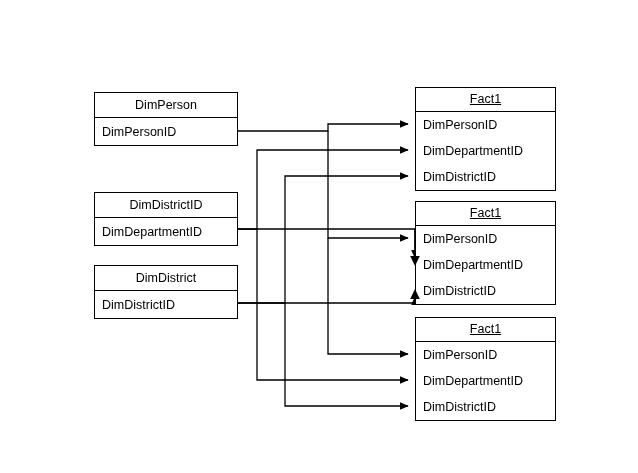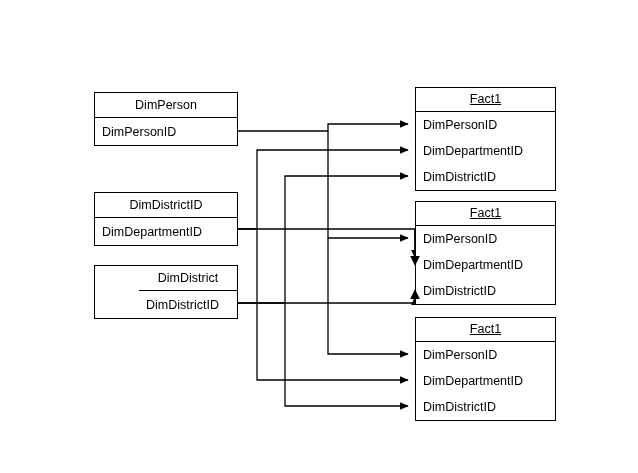--- a/index.html
+++ b/index.html
@@ -98,21 +98,21 @@
   <div class="entity-box dim-box" style="left:94px; top:92px; width:144px; height:54px;">
     <div class="entity-header">DimPerson</div>
     <div class="entity-field">DimPersonID</div>
   </div>
 
   <div class="entity-box dim-box" style="left:94px; top:192px; width:144px; height:54px;">
     <div class="entity-header">DimDistrictID</div>
     <div class="entity-field">DimDepartmentID</div>
   </div>
 
-  <div class="entity-box dim-box" style="left:94px; top:265px; width:144px; height:54px;padding-left:44px;">
+  <div class="entity-box dim-box" style="left:94px; top:265px; width:144px; height:54px;">
     <div class="entity-header">DimDistrict</div>
     <div class="entity-field">DimDistrictID</div>
   </div>
 
   <div class="entity-box fact-box" style="left:415px; top:87px; width:141px; height:104px;">
     <div class="entity-header">Fact1</div>
     <div class="entity-field">DimPersonID</div>
     <div class="entity-field">DimDepartmentID</div>
     <div class="entity-field">DimDistrictID</div>
   </div>

